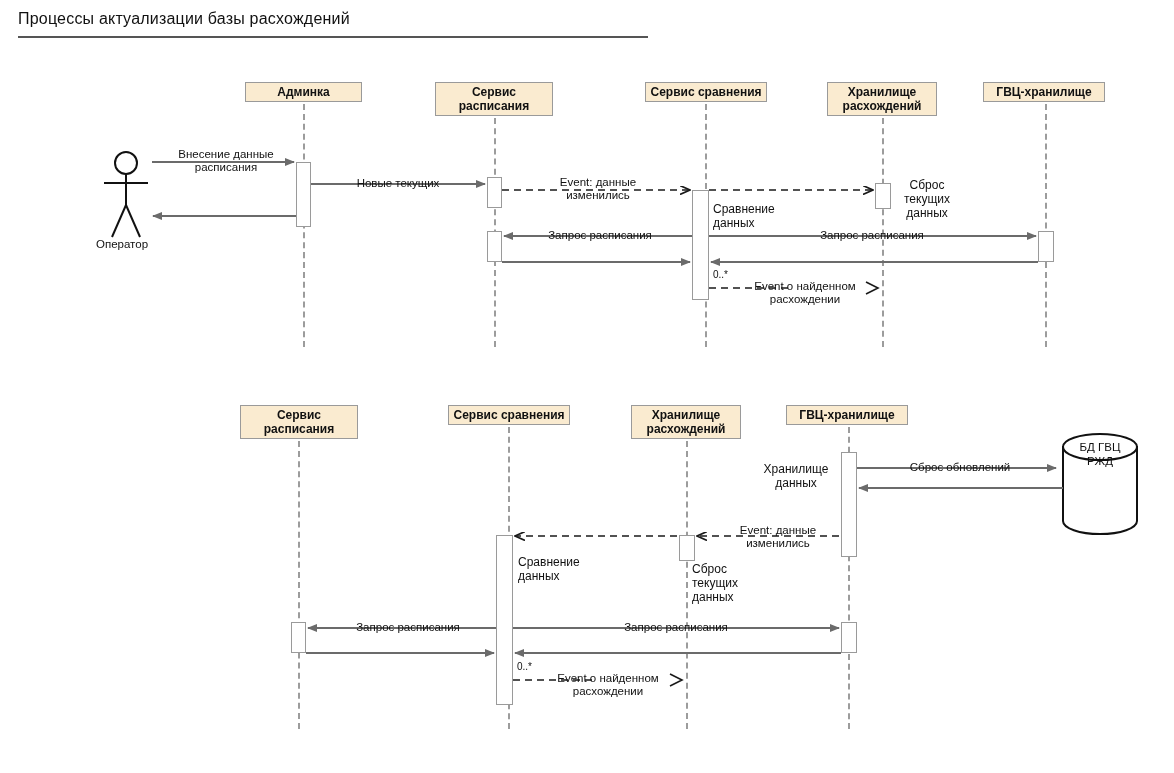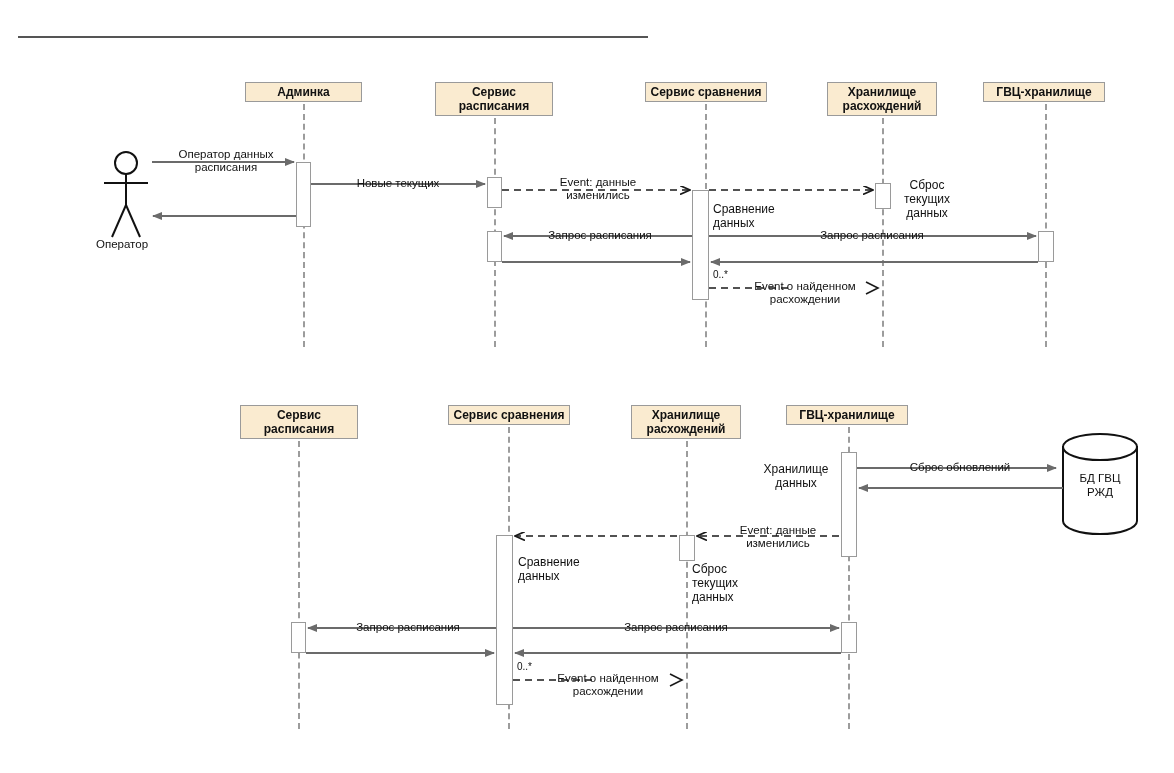--- a/index.html
+++ b/index.html
@@ -60,20 +60,21 @@
   .ln{stroke:#6b6b6b;stroke-width:2;fill:none;}
   .ln-dash{stroke:#1a1a1a;stroke-width:1.6;fill:none;stroke-dasharray:7 5;}
   .actor-stroke{stroke:#111;stroke-width:2;fill:none;}
   .db-stroke{stroke:#111;stroke-width:2;fill:#fff;}
 </style>
 </head>
 <body>
 
 <div id="canvas">
 
+  <div class="page-title">Процессы актуализации базы расхождений</div>
   <div class="title-rule"></div>
 
   <div class="lifeline-box" style="left:245px;top:82px;width:117px;height:20px;">
     <span>Админка</span>
   </div>
   <div class="lifeline-box" style="left:435px;top:82px;width:118px;height:34px;flex-direction:column;">
     <span>Сервис</span>
     <span>расписания</span>
   </div>
   <div class="lifeline-box" style="left:645px;top:82px;width:122px;height:20px;">
@@ -142,21 +143,21 @@
     <line x1="709" y1="288" x2="790" y2="288" class="ln-dash"></line>
     <line x1="790" y1="288" x2="880" y2="288" stroke="none"></line>
     <path d="M866,282 L878,288 L866,294" fill="none" stroke="#1a1a1a" stroke-width="1.6"></path>
   </svg>
 
   <div class="actor-name" style="left:96px;top:238px;width:62px;">
     <span>Оператор</span>
   </div>
 
   <div class="msg-label" style="left:166px;top:148px;width:120px;">
-    <div>Оператор данных</div>
+    <div>Внесение данные</div>
     <div>расписания</div>
   </div>
 
   <div class="msg-label" style="left:337px;top:177px;width:122px;">
     <div>Новые текущих</div>
   </div>
 
   <div class="msg-label" style="left:528px;top:176px;width:140px;">
     <div>Event: данные</div>
     <div>изменились</div>
@@ -278,18 +279,18 @@
 
   <div class="mult-label" style="left:517px;top:661px;">
     <span>0..*</span>
   </div>
 
   <div class="msg-label" style="left:548px;top:672px;width:120px;">
     <div>Event о найденном</div>
     <div>расхождении</div>
   </div>
 
-  <div class="db-label" style="left:1063px;top:471px;width:74px;">
+  <div class="db-label" style="left:1063px;top:440px;width:74px;">
     <div>БД ГВЦ</div>
     <div>РЖД</div>
   </div>
 
 </div>
 
 </body></html>

